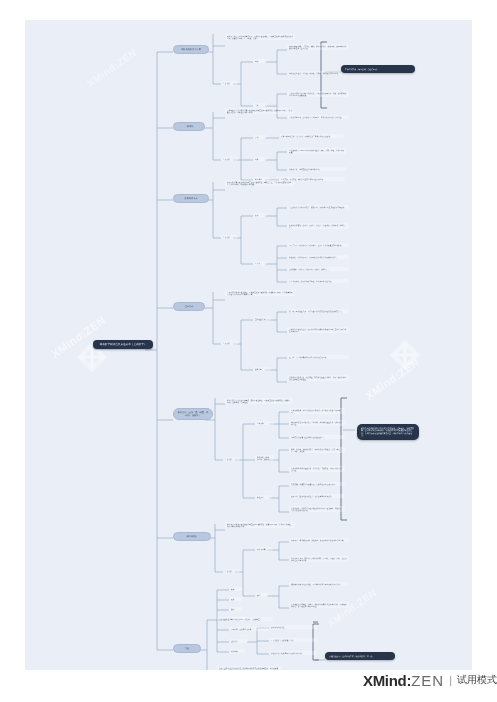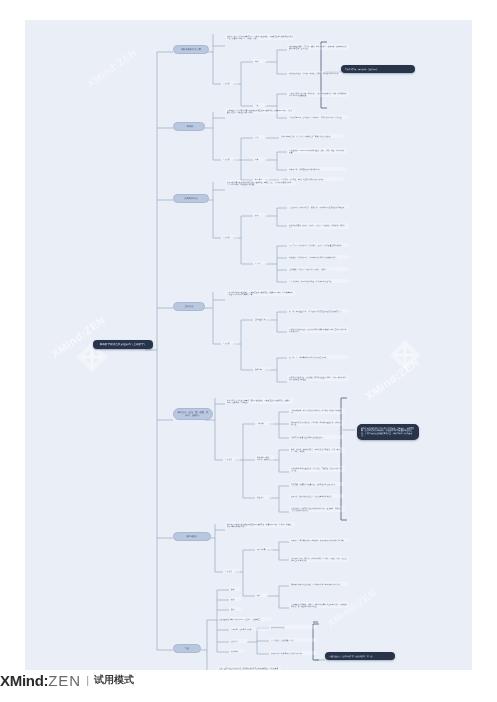--- a/index.html
+++ b/index.html
@@ -25,25 +25,25 @@
   .sub{position:absolute;color:#4a5a74;line-height:1.25;
        background:rgba(255,255,255,.3);padding:1px 2px;border-radius:2px;}
   .callout{position:absolute;background:#273449;color:#dbe4f2;border-radius:5px;
            line-height:1.3;padding:3px 4px;
            box-shadow:0 1px 2px rgba(20,30,50,.3);}
   .leaf,.sub{font-size:1.7px;}
   .branch{font-size:2.2px;}
   .root{font-size:2.6px;}
   .callout{font-size:1.9px;}
   .footer{position:absolute;left:0;top:670px;width:497px;height:20px;
-          background:#fff;display:flex;align-items:center;justify-content:flex-start;}
+          background:#fff;display:flex;align-items:center;justify-content:flex-end;}
   .fx{font-size:15px;font-weight:700;color:#2b2b2b;letter-spacing:-.3px;}
   .fz{font-size:15px;font-weight:400;color:#6a6a6a;letter-spacing:1px;}
   .fsep{color:#9a9a9a;margin:0 5px;font-size:11px;}
-  .fm{font-size:10px;color:#3a3a3a;font-weight:700;}
+  .fm{font-size:10px;color:#3a3a3a;font-weight:400;}
 </style>
 </head>
 <body>
 
 <div id="canvas">
 
   <div class="wm" style="left:24px;top:330px;font-size:11px;">XMind:ZEN</div>
   <div class="wm" style="left:338px;top:372px;font-size:11px;">XMind:ZEN</div>
   <div class="wm" style="left:60px;top:60px;font-size:10px;opacity:.4;">XMind:ZEN</div>
   <div class="wm" style="left:300px;top:600px;font-size:10px;opacity:.4;">XMind:ZEN</div>

